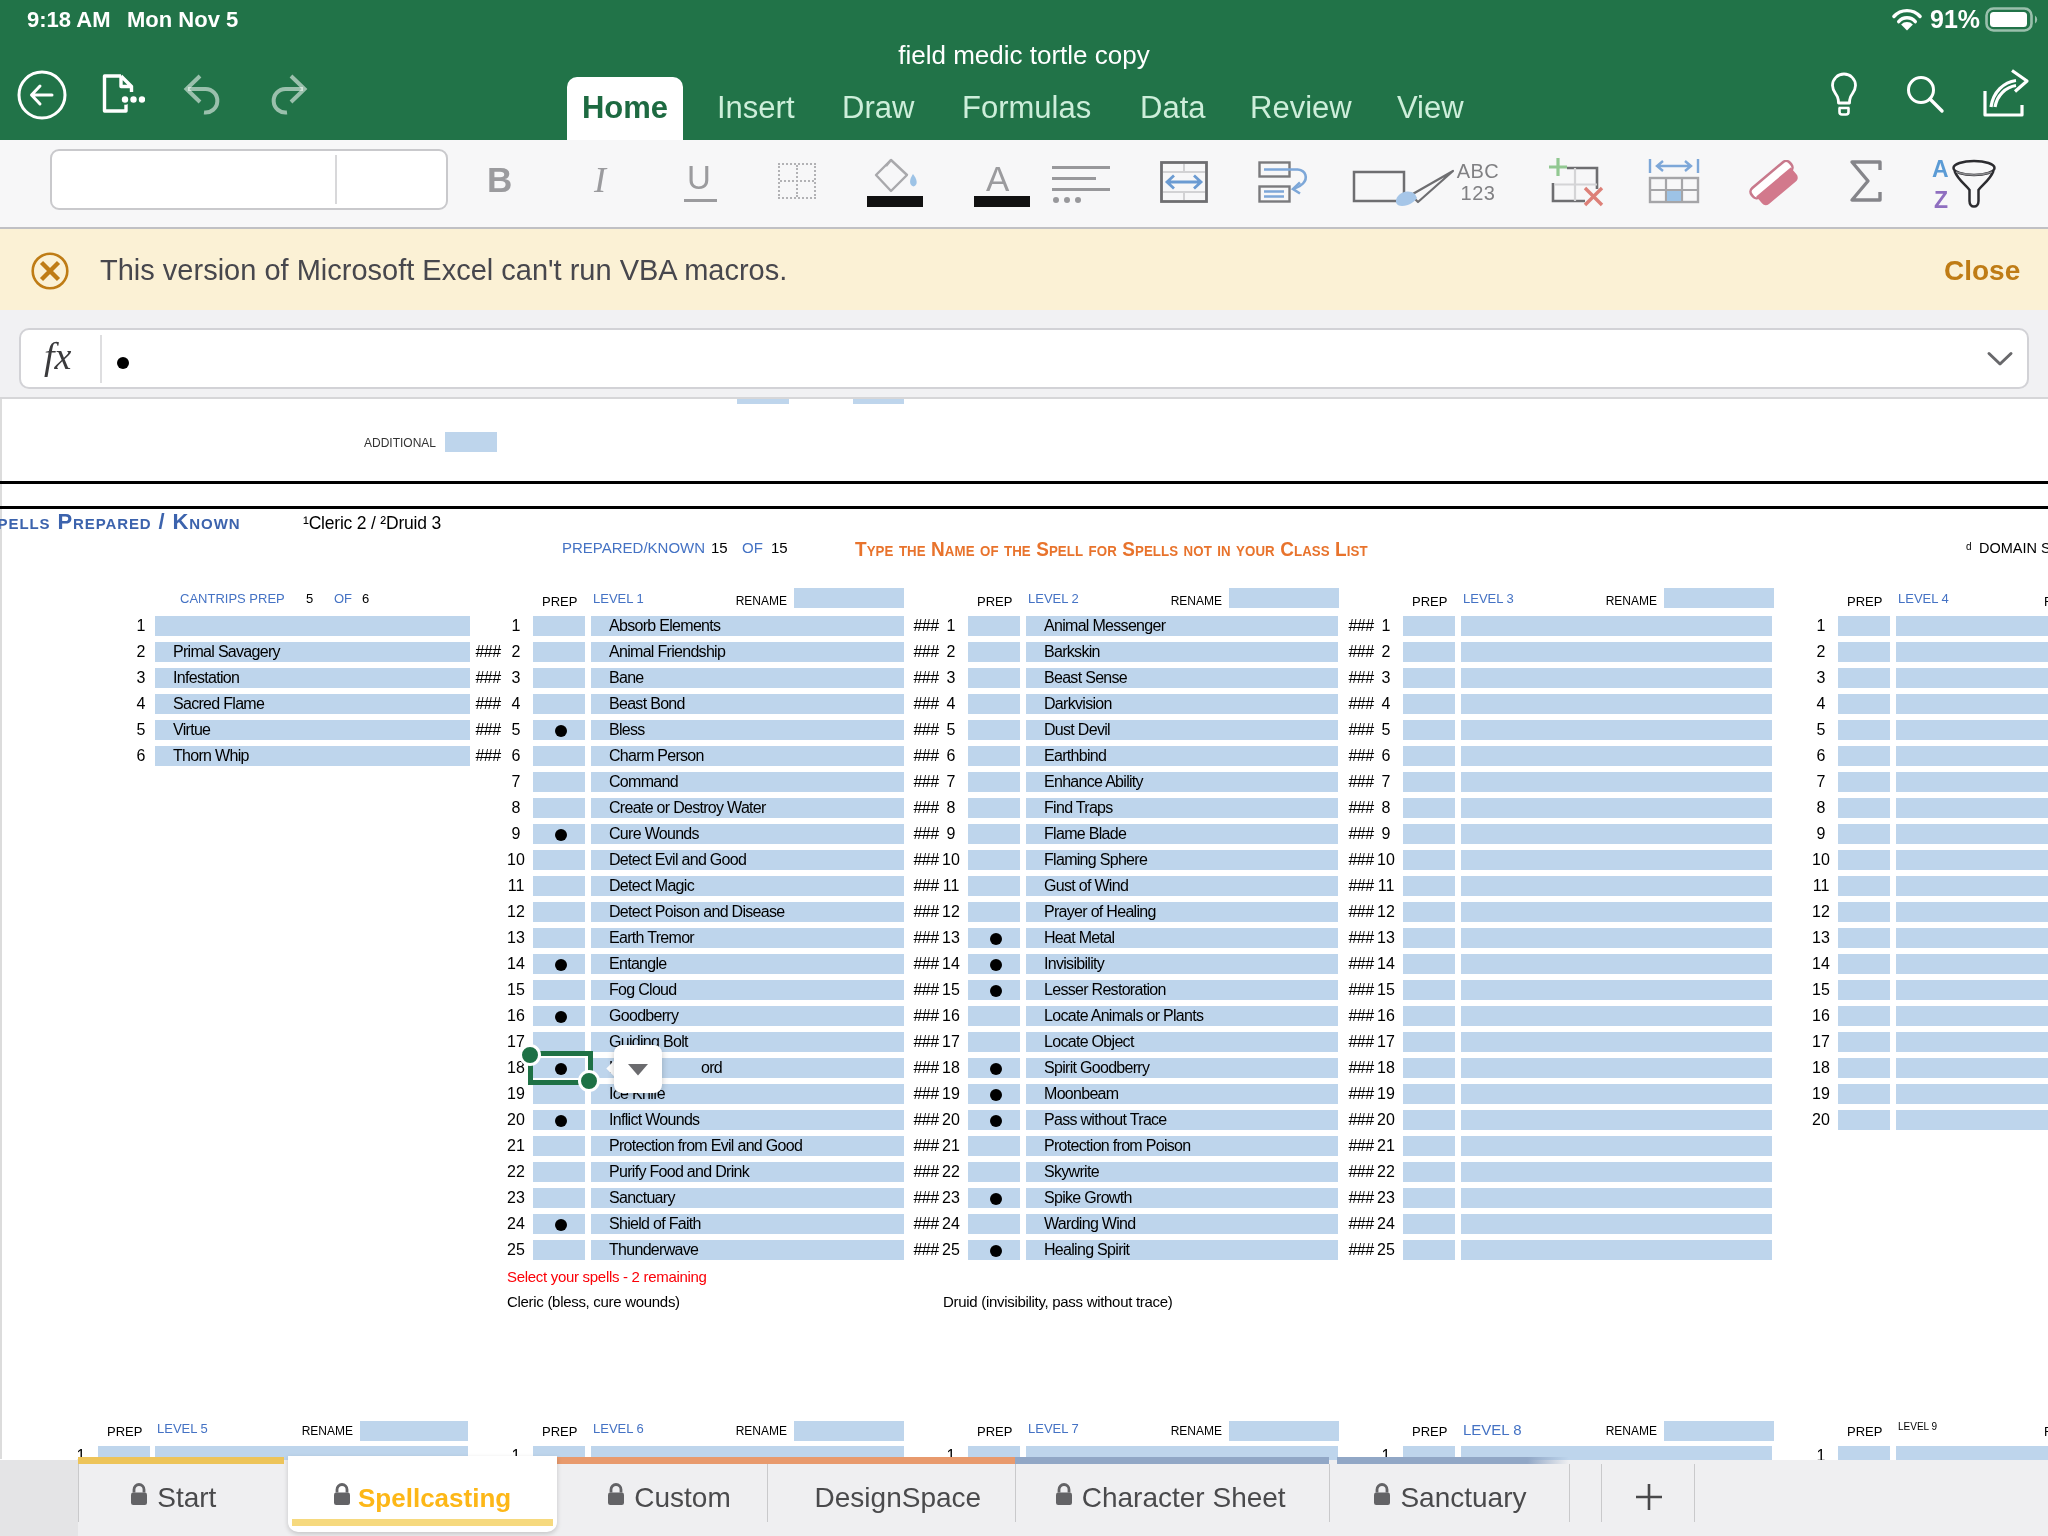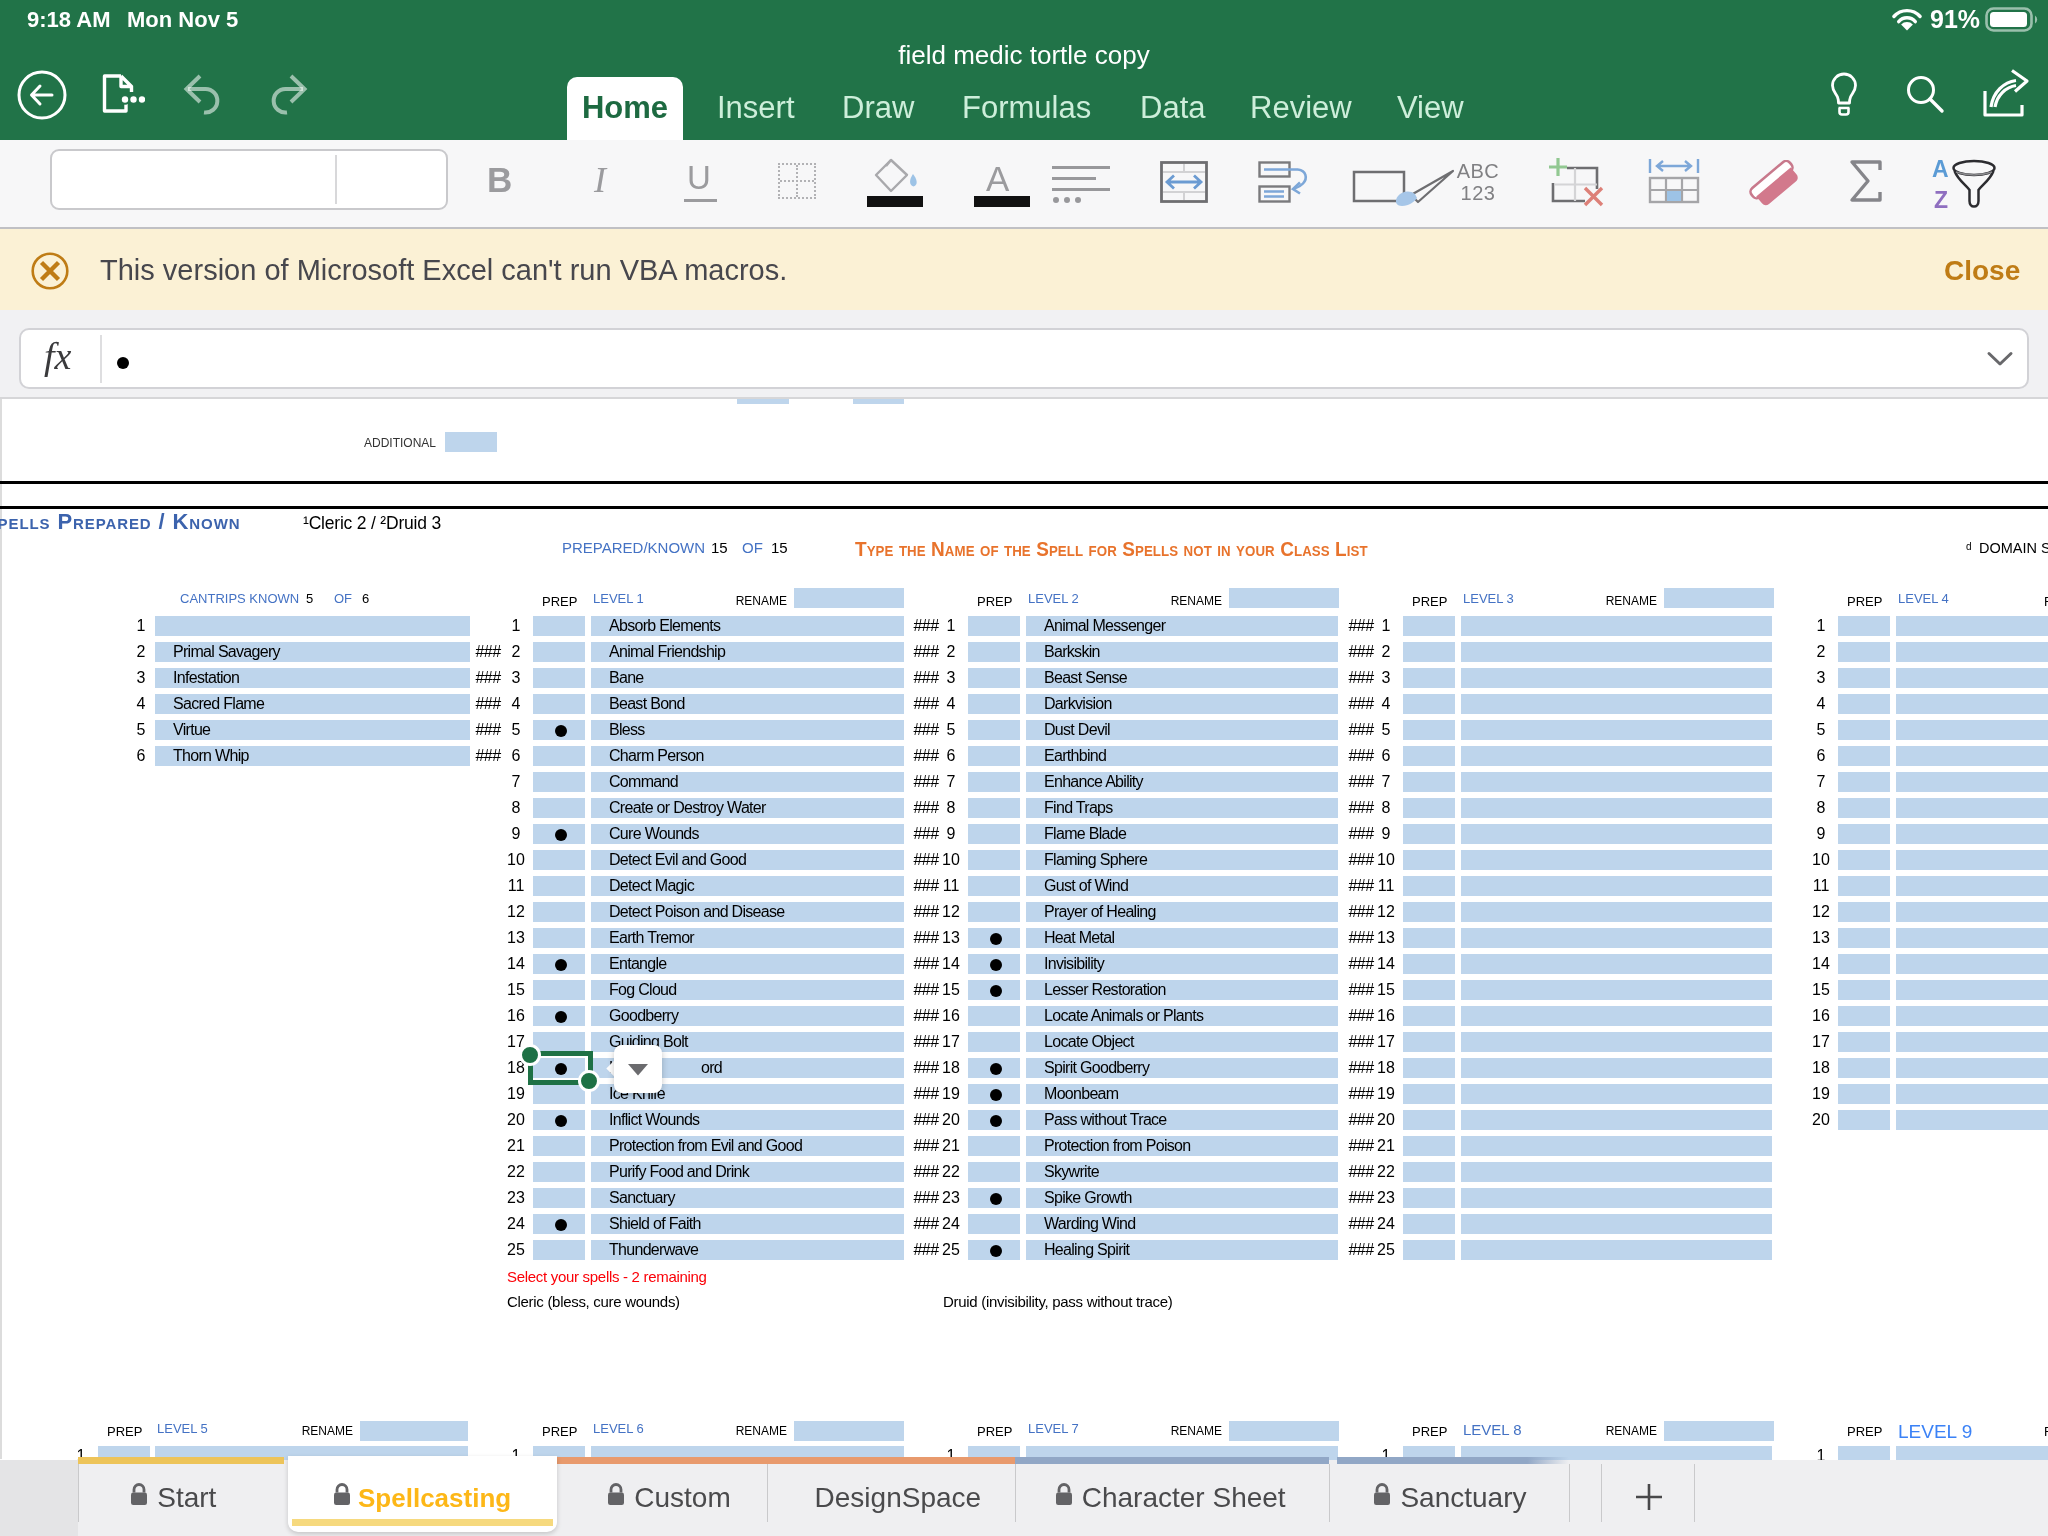--- a/index.html
+++ b/index.html
@@ -164,21 +164,21 @@
 <div style="position:absolute;left:0;top:506px;width:2048px;height:3px;background:#000"></div>
 <div style="position:absolute;left:-18px;top:509px;font-size:22px;font-weight:bold;color:#3c63ad;font-variant:small-caps;letter-spacing:0.9px">Spells Prepared / Known</div>
 <div style="position:absolute;left:303px;top:513px;font-size:17.5px;color:#000;letter-spacing:-0.2px">¹Cleric 2 / ²Druid 3</div>
 <div style="position:absolute;left:562px;top:539px;font-size:15px;color:#4472c4">PREPARED/KNOWN</div>
 <div style="position:absolute;left:711px;top:539px;font-size:15px;color:#000">15</div>
 <div style="position:absolute;left:742px;top:539px;font-size:15px;color:#4472c4">OF</div>
 <div style="position:absolute;left:771px;top:539px;font-size:15px;color:#000">15</div>
 <div style="position:absolute;left:855px;top:538px;font-size:20px;font-weight:bold;color:#e8732c;font-variant:small-caps;letter-spacing:0.1px;transform:scaleX(0.948);transform-origin:0 0">Type the Name of the Spell for Spells not in your Class List</div>
 <div style="position:absolute;left:1966px;top:541px;font-size:10px;color:#000">d</div>
 <div style="position:absolute;left:1979px;top:540px;font-size:14.5px;color:#000;white-space:nowrap">DOMAIN S</div>
-<div style="position:absolute;left:180px;top:591px;font-size:13px;color:#4472c4">CANTRIPS KNOWN</div>
+<div style="position:absolute;left:180px;top:591px;font-size:13px;color:#4472c4">CANTRIPS PREP</div>
 <div style="position:absolute;left:306px;top:591px;font-size:13px;color:#000">5</div>
 <div style="position:absolute;left:334px;top:591px;font-size:13px;color:#4472c4">OF</div>
 <div style="position:absolute;left:362px;top:591px;font-size:13px;color:#000">6</div>
 <div style="position:absolute;left:542px;top:594px;font-size:13px;color:#000">PREP</div>
 <div style="position:absolute;left:593px;top:591px;font-size:13px;color:#4472c4">LEVEL 1</div>
 <div style="position:absolute;left:682px;top:594px;width:105px;text-align:right;font-size:12px;color:#000">RENAME</div>
 <div style="position:absolute;left:794px;top:588px;width:110px;height:20px;background:#bed5ec"></div>
 <div style="position:absolute;left:977px;top:594px;font-size:13px;color:#000">PREP</div>
 <div style="position:absolute;left:1028px;top:591px;font-size:13px;color:#4472c4">LEVEL 2</div>
 <div style="position:absolute;left:1117px;top:594px;width:105px;text-align:right;font-size:12px;color:#000">RENAME</div>
@@ -645,21 +645,21 @@
 <div style="position:absolute;left:968px;top:1446px;width:52px;height:20px;background:#bed5ec"></div>
 <div style="position:absolute;left:1026px;top:1446px;width:312px;height:20px;background:#bed5ec"></div>
 <div style="position:absolute;left:1412px;top:1424px;font-size:13px;color:#000">PREP</div>
 <div style="position:absolute;left:1463px;top:1421px;font-size:15px;color:#4472c4">LEVEL 8</div>
 <div style="position:absolute;left:1552px;top:1424px;width:105px;text-align:right;font-size:12px;color:#000">RENAME</div>
 <div style="position:absolute;left:1664px;top:1421px;width:110px;height:20px;background:#bed5ec"></div>
 <div class="num" style="left:1366px;top:1446px">1</div>
 <div style="position:absolute;left:1403px;top:1446px;width:52px;height:20px;background:#bed5ec"></div>
 <div style="position:absolute;left:1461px;top:1446px;width:311px;height:20px;background:#bed5ec"></div>
 <div style="position:absolute;left:1847px;top:1424px;font-size:13px;color:#000">PREP</div>
-<div style="position:absolute;left:1898px;top:1421px;font-size:19px;color:#3b82f6">LEVEL 9</div>
+<div style="position:absolute;left:1898px;top:1421px;font-size:10px;color:#000000">LEVEL 9</div>
 <div class="num" style="left:1801px;top:1446px">1</div>
 <div style="position:absolute;left:1838px;top:1446px;width:52px;height:20px;background:#bed5ec"></div>
 <div style="position:absolute;left:1896px;top:1446px;width:160px;height:20px;background:#bed5ec"></div>
 <div style="position:absolute;left:2044px;top:1424px;font-size:13px;color:#000;width:10px;overflow:hidden">R</div>
 <div style="position:absolute;left:0;top:1460px;width:2048px;height:76px;background:#efeff1"></div>
 <div style="position:absolute;left:0;top:1460px;width:78px;height:76px;background:#e4e4e6"></div>
 <div style="position:absolute;left:78px;top:1457px;width:206px;height:7px;background:#edc45a"></div>
 <div style="position:absolute;left:129.25px;top:1482px;width:20px;height:25px"><svg width="20" height="25" viewBox="0 0 20 25">
       <path d="M5 10.5 V7.5 A5 5 0 0 1 15 7.5 V10.5" stroke="#636366" stroke-width="2.8" fill="none"></path>
       <rect x="2" y="10.5" width="16" height="12.5" rx="2.2" fill="#636366"></rect>

